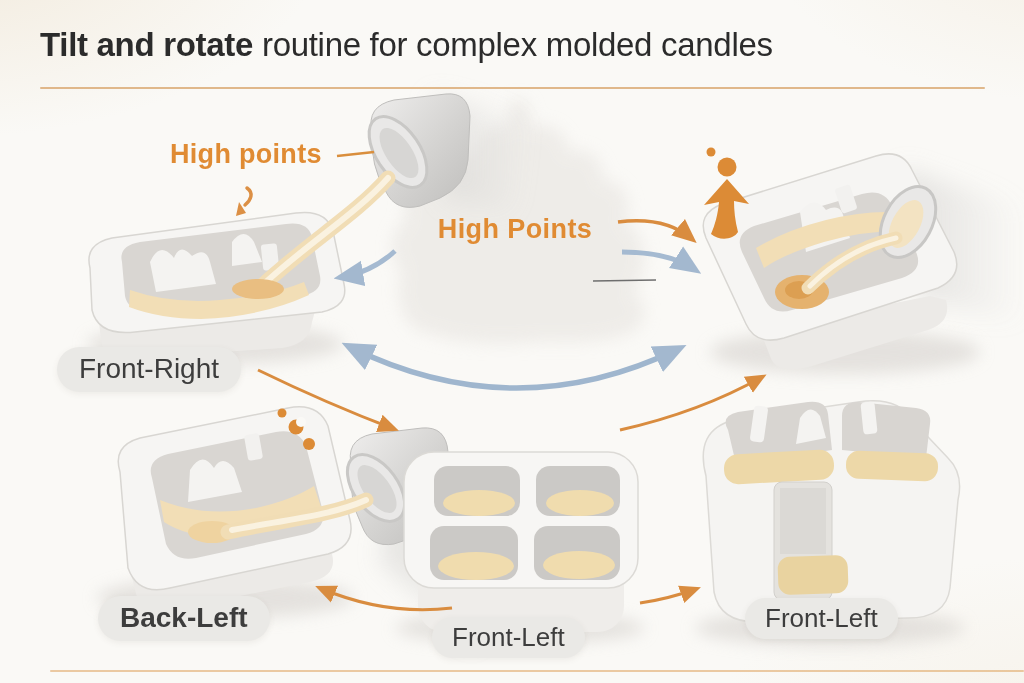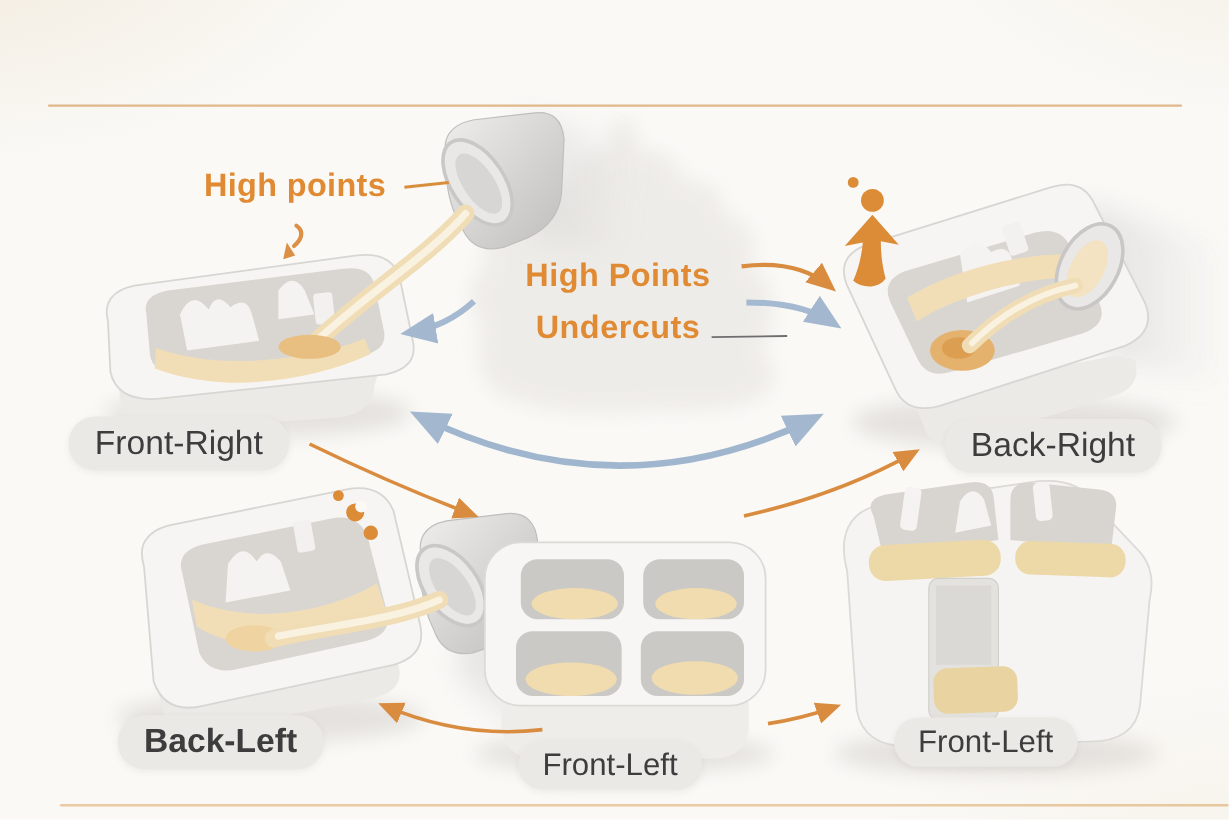--- a/index.html
+++ b/index.html
@@ -192,29 +192,28 @@
       <path d="M247,188 C254,193 251,200 245,205" fill="none" stroke="#DC9045" stroke-width="3.5" stroke-linecap="round"></path>
       <path d="M236,216 L246,213 L239,202 Z" fill="#DC9045"></path>
     </g>
     <g fill="#DC8B36">
       <circle cx="711" cy="152" r="4.5"></circle>
       <circle cx="727" cy="167" r="9.5"></circle>
       <path d="M727,179 L704,205 L719,202 C718,214 715,225 711,234 C719,241 733,240 738,232 C735,221 734,210 734,201 L749,204 Z"></path>
     </g>
   </svg>
 
+  <div class="title"><span class="b">Tilt and rotate</span><span> routine for complex molded candles</span></div>
   <div class="rule top-rule"></div>
   <div class="rule bottom-rule"></div>
 
   <div class="callout">High points</div>
 
   <div class="center-labels">
     <div class="ln">High Points</div>
-    <div class="ln">Undercuts</div>
   </div>
 
   <div class="pill front-right">Front-Right</div>
-  <div class="pill back-right">Back-Right</div>
   <div class="pill back-left">Back-Left</div>
   <div class="pill front-left-center">Front-Left</div>
   <div class="pill front-left-right">Front-Left</div>
 
 </div>
 
 </body></html>

